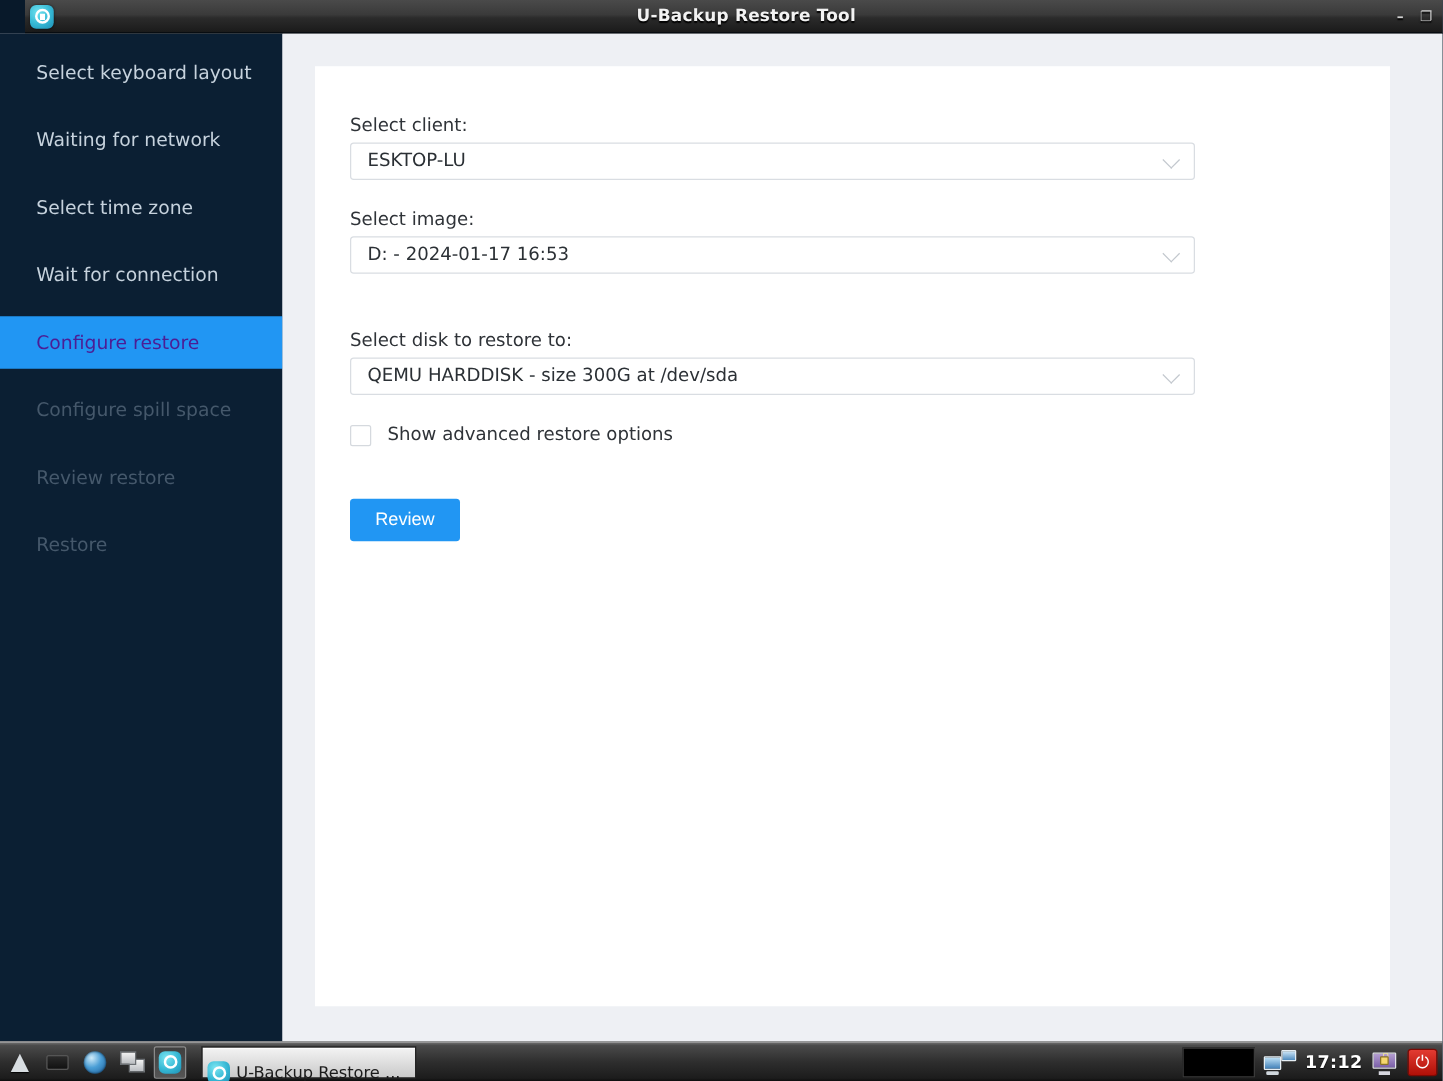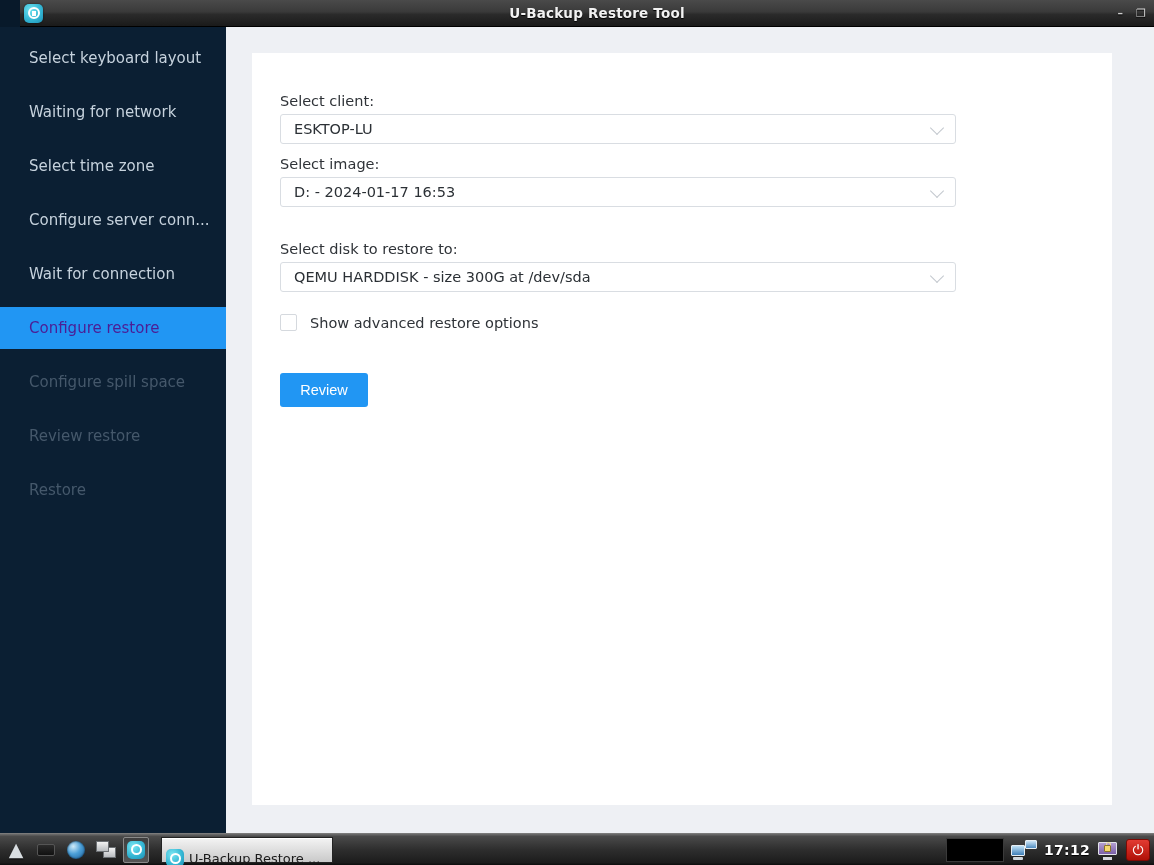--- a/index.html
+++ b/index.html
@@ -98,32 +98,32 @@
   }
   .select-box {
     position: relative;
     width: 676px; height: 30px;
     border: 1px solid #d9dde2;
     border-radius: 3px;
     background: #ffffff;
     display: flex; align-items: center;
     padding-left: 13px;
     font-size: 14.5px; color: #2b3035;
-    margin-bottom: 12px;
+    margin-bottom: 24px;
   }
   .select-box .chev {
     position: absolute; right: 13px; top: 50%;
     width: 10px; height: 10px; margin-top: -6px;
     border-left: 1.6px solid #c3c8ce;
     border-bottom: 1.6px solid #c3c8ce;
     transform: rotate(-45deg);
   }
   .gap-lg { height: 22px; }
   .checkrow {
-    display: flex; align-items: center; margin-top: 22px;
+    display: flex; align-items: flex-start; margin-top: 22px;
   }
   .checkbox {
     width: 17px; height: 17px; border: 1px solid #d5d9de;
     border-radius: 2px; background: #fff; flex: none;
     margin-right: 13px;
   }
   .checkrow span { font-size: 14.5px; color: #2f3338; }
   #review-btn {
     margin-top: 42px;
     width: 88px; height: 34px;
@@ -230,23 +230,20 @@
       <div class="side-item">
         <span>Select keyboard layout</span>
       </div>
       <div class="side-item">
         <span>Waiting for network</span>
       </div>
       <div class="side-item">
         <span>Select time zone</span>
       </div>
       <div class="side-item">
-        <span>Configure server conn...</span>
-      </div>
-      <div class="side-item">
         <span>Wait for connection</span>
       </div>
       <div class="side-item active">
         <span>Configure restore</span>
       </div>
       <div class="side-item disabled">
         <span>Configure spill space</span>
       </div>
       <div class="side-item disabled">
         <span>Review restore</span>

